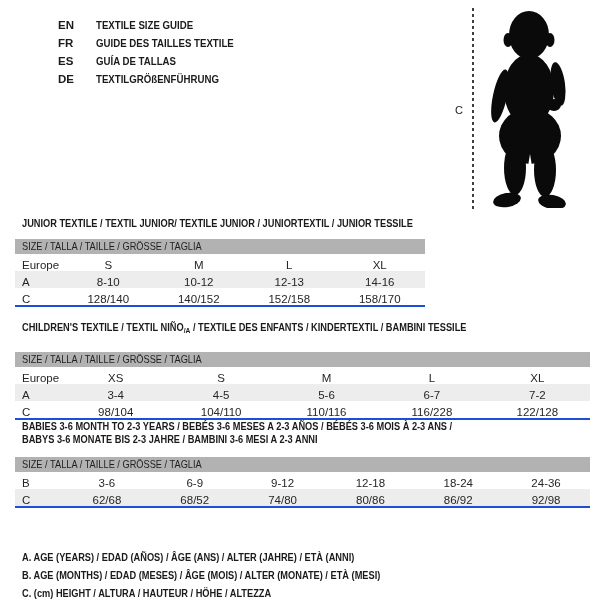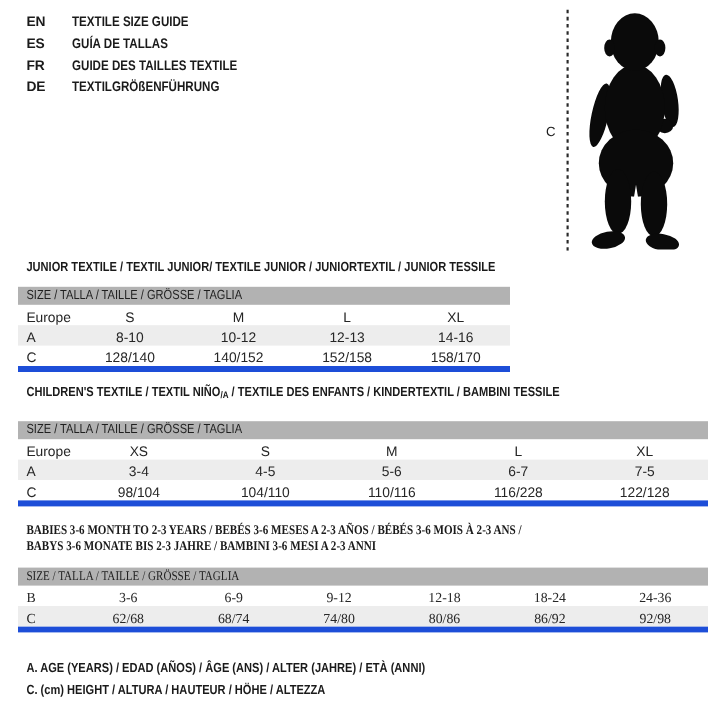--- a/index.html
+++ b/index.html
@@ -5,39 +5,39 @@
   html,body { margin:0; padding:0; }
   body {
     width:600px; height:600px; background:#ffffff; position:relative;
     font-family:"Liberation Sans", sans-serif; color:#1a1a1a;
     overflow:hidden;
   }
   .cond { display:inline-block; transform:scaleX(0.84); transform-origin:0 50%; white-space:nowrap; }
 
   
   .lang-block { position:absolute; left:22px; top:13px; }
-  .lang-row { display:flex; height:18px; align-items:flex-start; font-weight:bold; font-size:11.5px; }
+  .lang-row { display:flex; height:18px; align-items:flex-end; font-weight:bold; font-size:11.5px;margin-left:36px; }
   .lang-code { width:38px; flex:0 0 38px; }
 
   
   .dashed-line { position:absolute; left:471px; top:8px; }
   .c-label { position:absolute; left:455px; top:104px; font-size:11px; color:#1a1a1a; }
   .baby-svg { position:absolute; left:483px; top:8px; }
 
   
   .section { position:absolute; left:15px; }
   .section.s-junior   { top:217px; width:410px; }
   .section.s-children { top:321px; width:575px; }
-  .section.s-babies   { top:436px; width:575px;font-family:Liberation Serif, serif; }
+  .section.s-babies   { top:420px; width:575px; }
   .heading { font-weight:bold; font-size:11px; line-height:13px; margin-left:7px; white-space:nowrap; }
   .heading .sub { font-size:8px; vertical-align:-2px; }
   .s-junior   .size-table { margin-top:9px; }
   .s-children .size-table { margin-top:15px; }
   .s-babies   .size-table { margin-top:11px; }
-  .size-table { border-bottom:5px solid #1d4ed8; }
+  .size-table { border-bottom:2px solid #1d4ed8; }
   .bar {
     background:#b2b2b2; height:15px; line-height:15px; padding-left:7px;
     font-size:11px; color:#1f1f1f;
   }
   .trow { display:flex; height:17px; align-items:flex-end; font-size:11.5px; color:#262626; }
   .trow.shaded { background:#ededed; }
   .tlabel { flex:0 0 48px; width:48px; padding-left:7px; box-sizing:border-box; }
   .tcell { flex:1; text-align:center; }
 
   
@@ -46,26 +46,26 @@
 </style>
 </head>
 <body>
 
 <div class="lang-block" id="lang-block">
     <div class="lang-row">
       <span class="lang-code">EN</span>
       <span class="cond lang-title">TEXTILE SIZE GUIDE</span>
     </div>
     <div class="lang-row">
+      <span class="lang-code">FR</span>
+      <span class="cond lang-title">GUIDE DES TAILLES TEXTILE</span>
+    </div>
+    <div class="lang-row">
       <span class="lang-code">ES</span>
       <span class="cond lang-title">GUÍA DE TALLAS</span>
-    </div>
-    <div class="lang-row">
-      <span class="lang-code">FR</span>
-      <span class="cond lang-title">GUIDE DES TAILLES TEXTILE</span>
     </div>
     <div class="lang-row">
       <span class="lang-code">DE</span>
       <span class="cond lang-title">TEXTILGRÖßENFÜHRUNG</span>
     </div>
   </div>
 
 <svg class="dashed-line" width="4" height="201">
   <line x1="2" y1="0" x2="2" y2="201" stroke="#2a2a2a" stroke-width="1.8" stroke-dasharray="3 3"></line>
 </svg>
@@ -129,21 +129,21 @@
           <span class="tcell">M</span>
           <span class="tcell">L</span>
           <span class="tcell">XL</span>
         </div>
         <div class="trow shaded">
           <span class="tlabel">A</span>
           <span class="tcell">3-4</span>
           <span class="tcell">4-5</span>
           <span class="tcell">5-6</span>
           <span class="tcell">6-7</span>
-          <span class="tcell">7-5</span>
+          <span class="tcell">7-2</span>
         </div>
         <div class="trow">
           <span class="tlabel">C</span>
           <span class="tcell">98/104</span>
           <span class="tcell">104/110</span>
           <span class="tcell">110/116</span>
           <span class="tcell">116/228</span>
           <span class="tcell">122/128</span>
         </div>
       </div>
@@ -158,26 +158,27 @@
           <span class="tcell">3-6</span>
           <span class="tcell">6-9</span>
           <span class="tcell">9-12</span>
           <span class="tcell">12-18</span>
           <span class="tcell">18-24</span>
           <span class="tcell">24-36</span>
         </div>
         <div class="trow shaded">
           <span class="tlabel">C</span>
           <span class="tcell">62/68</span>
-          <span class="tcell">68/74</span>
+          <span class="tcell">68/52</span>
           <span class="tcell">74/80</span>
           <span class="tcell">80/86</span>
           <span class="tcell">86/92</span>
           <span class="tcell">92/98</span>
         </div>
       </div>
     </div>
   </div>
 
 <div class="footnotes" id="footnotes">
     <div class="footnote"><span class="cond">A. AGE (YEARS) / EDAD (AÑOS) / ÂGE (ANS) / ALTER (JAHRE) / ETÀ (ANNI)</span></div>
+    <div class="footnote"><span class="cond">B. AGE (MONTHS) / EDAD (MESES) / ÂGE (MOIS) / ALTER (MONATE) / ETÀ (MESI)</span></div>
     <div class="footnote"><span class="cond">C. (cm) HEIGHT / ALTURA / HAUTEUR / HÖHE / ALTEZZA</span></div>
   </div>
 
 </body></html>

